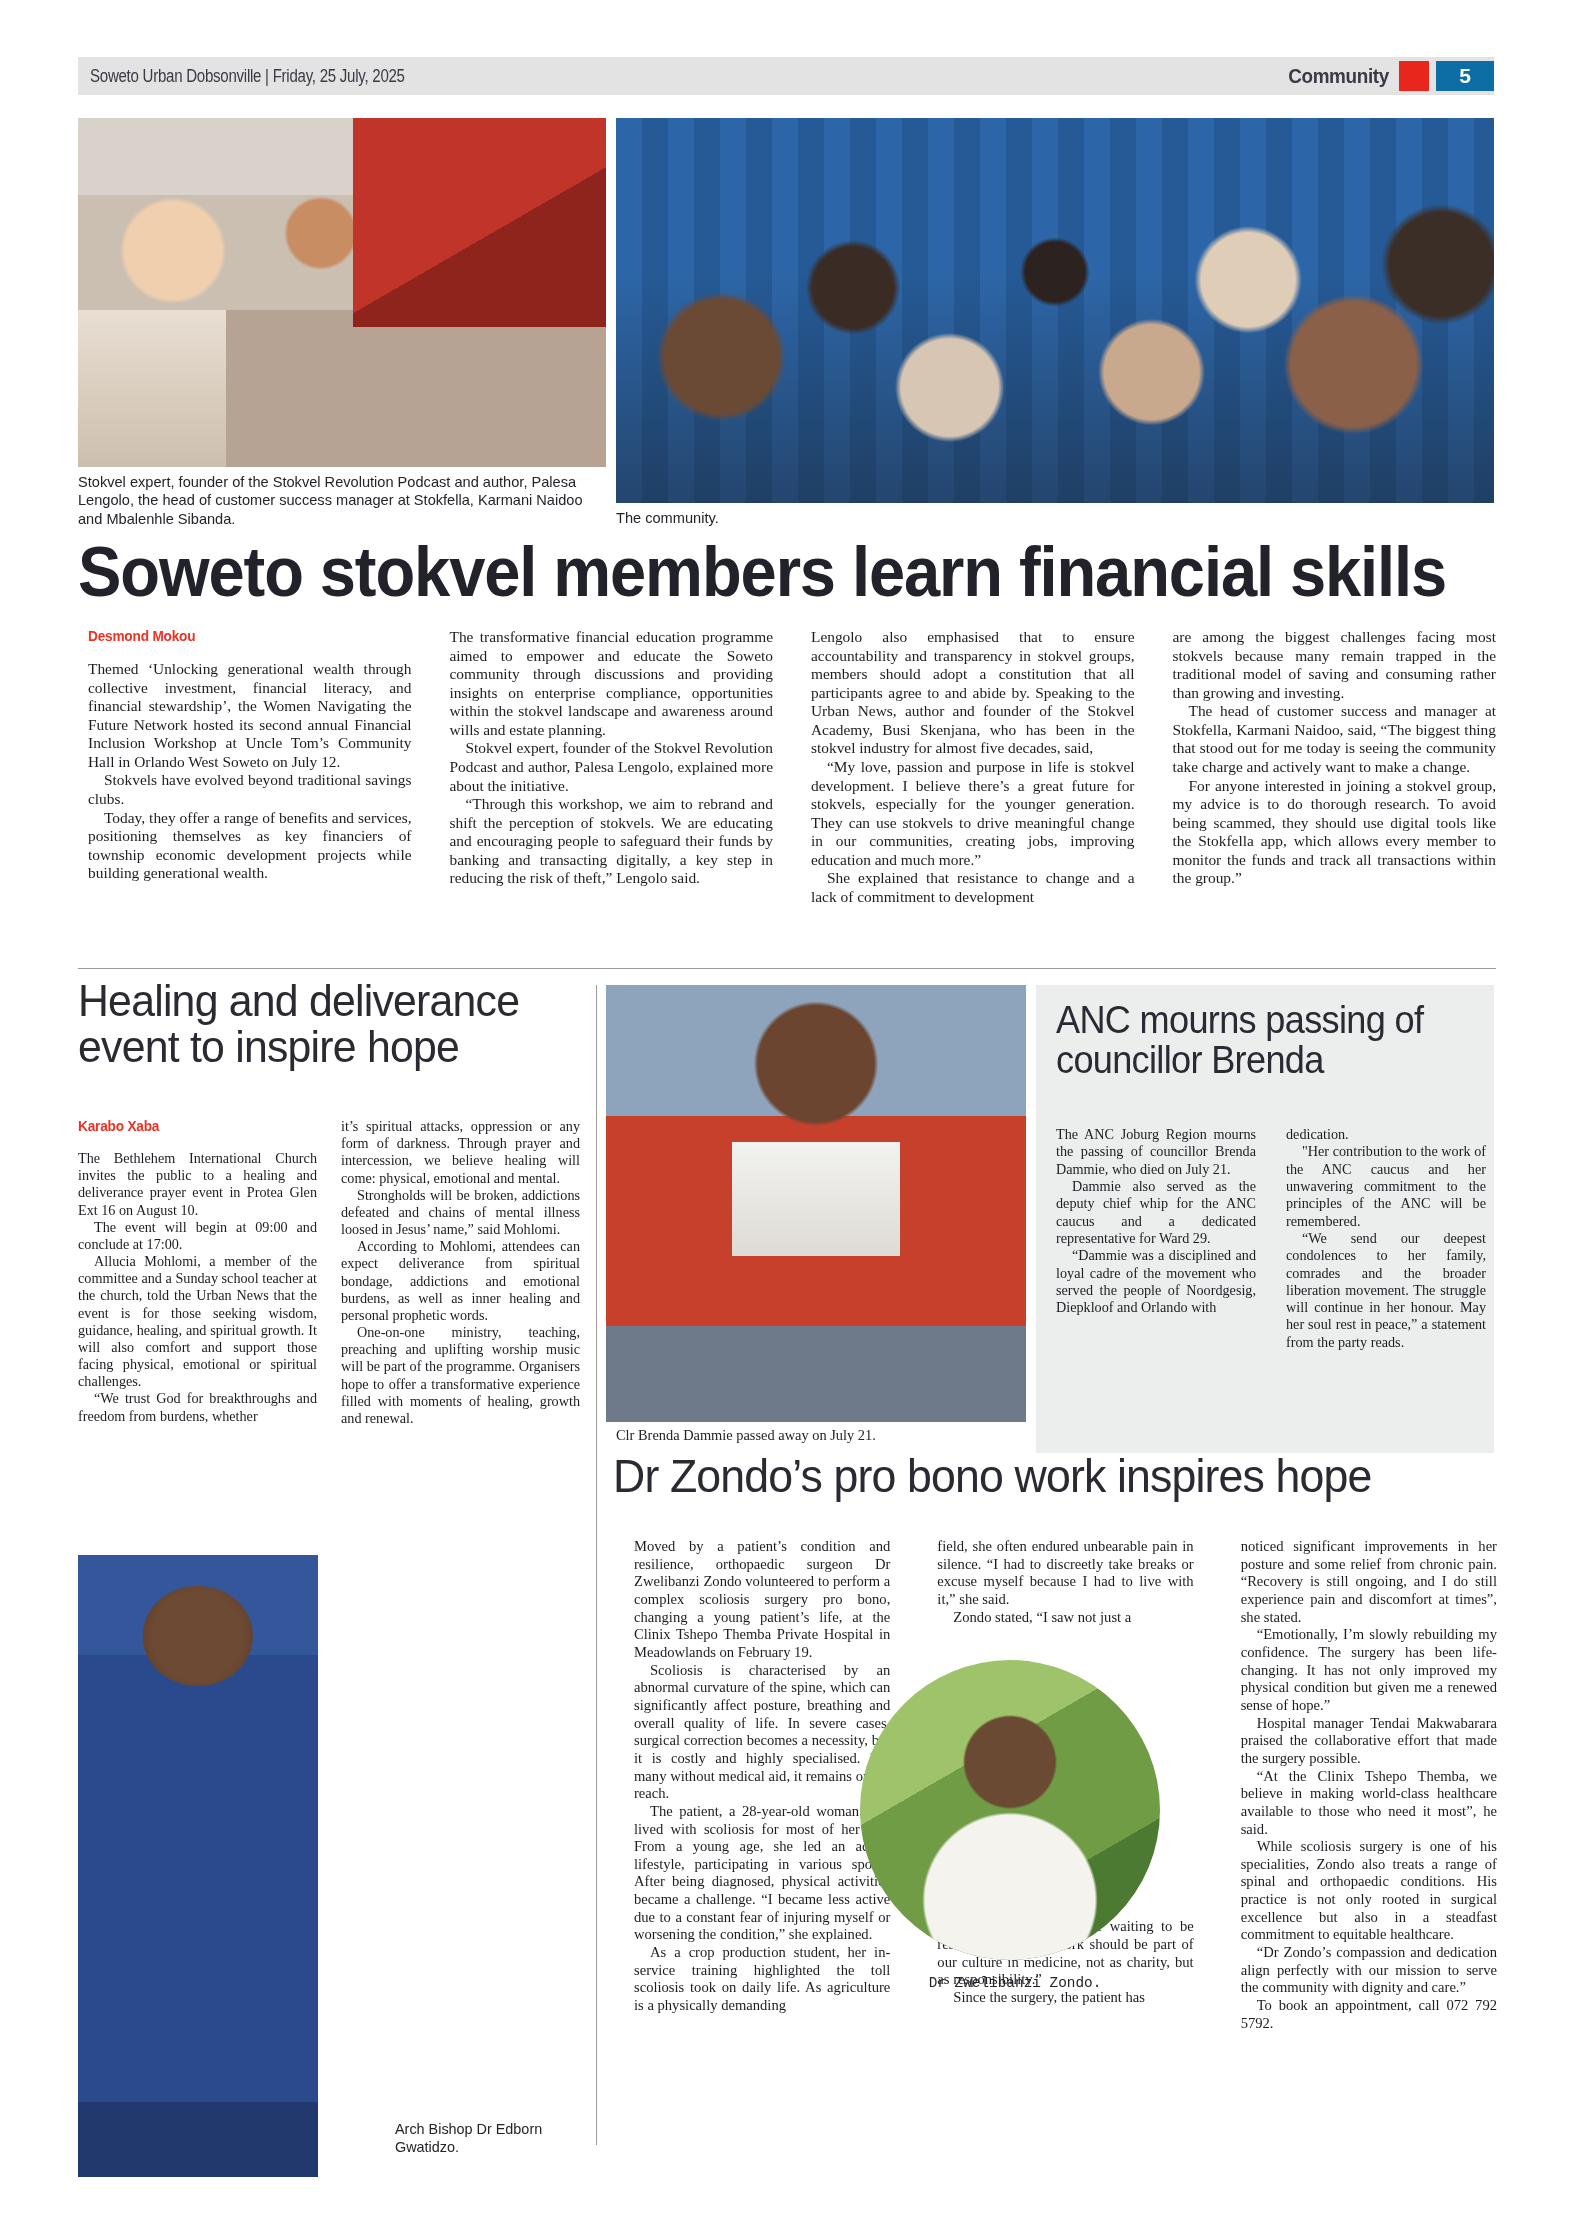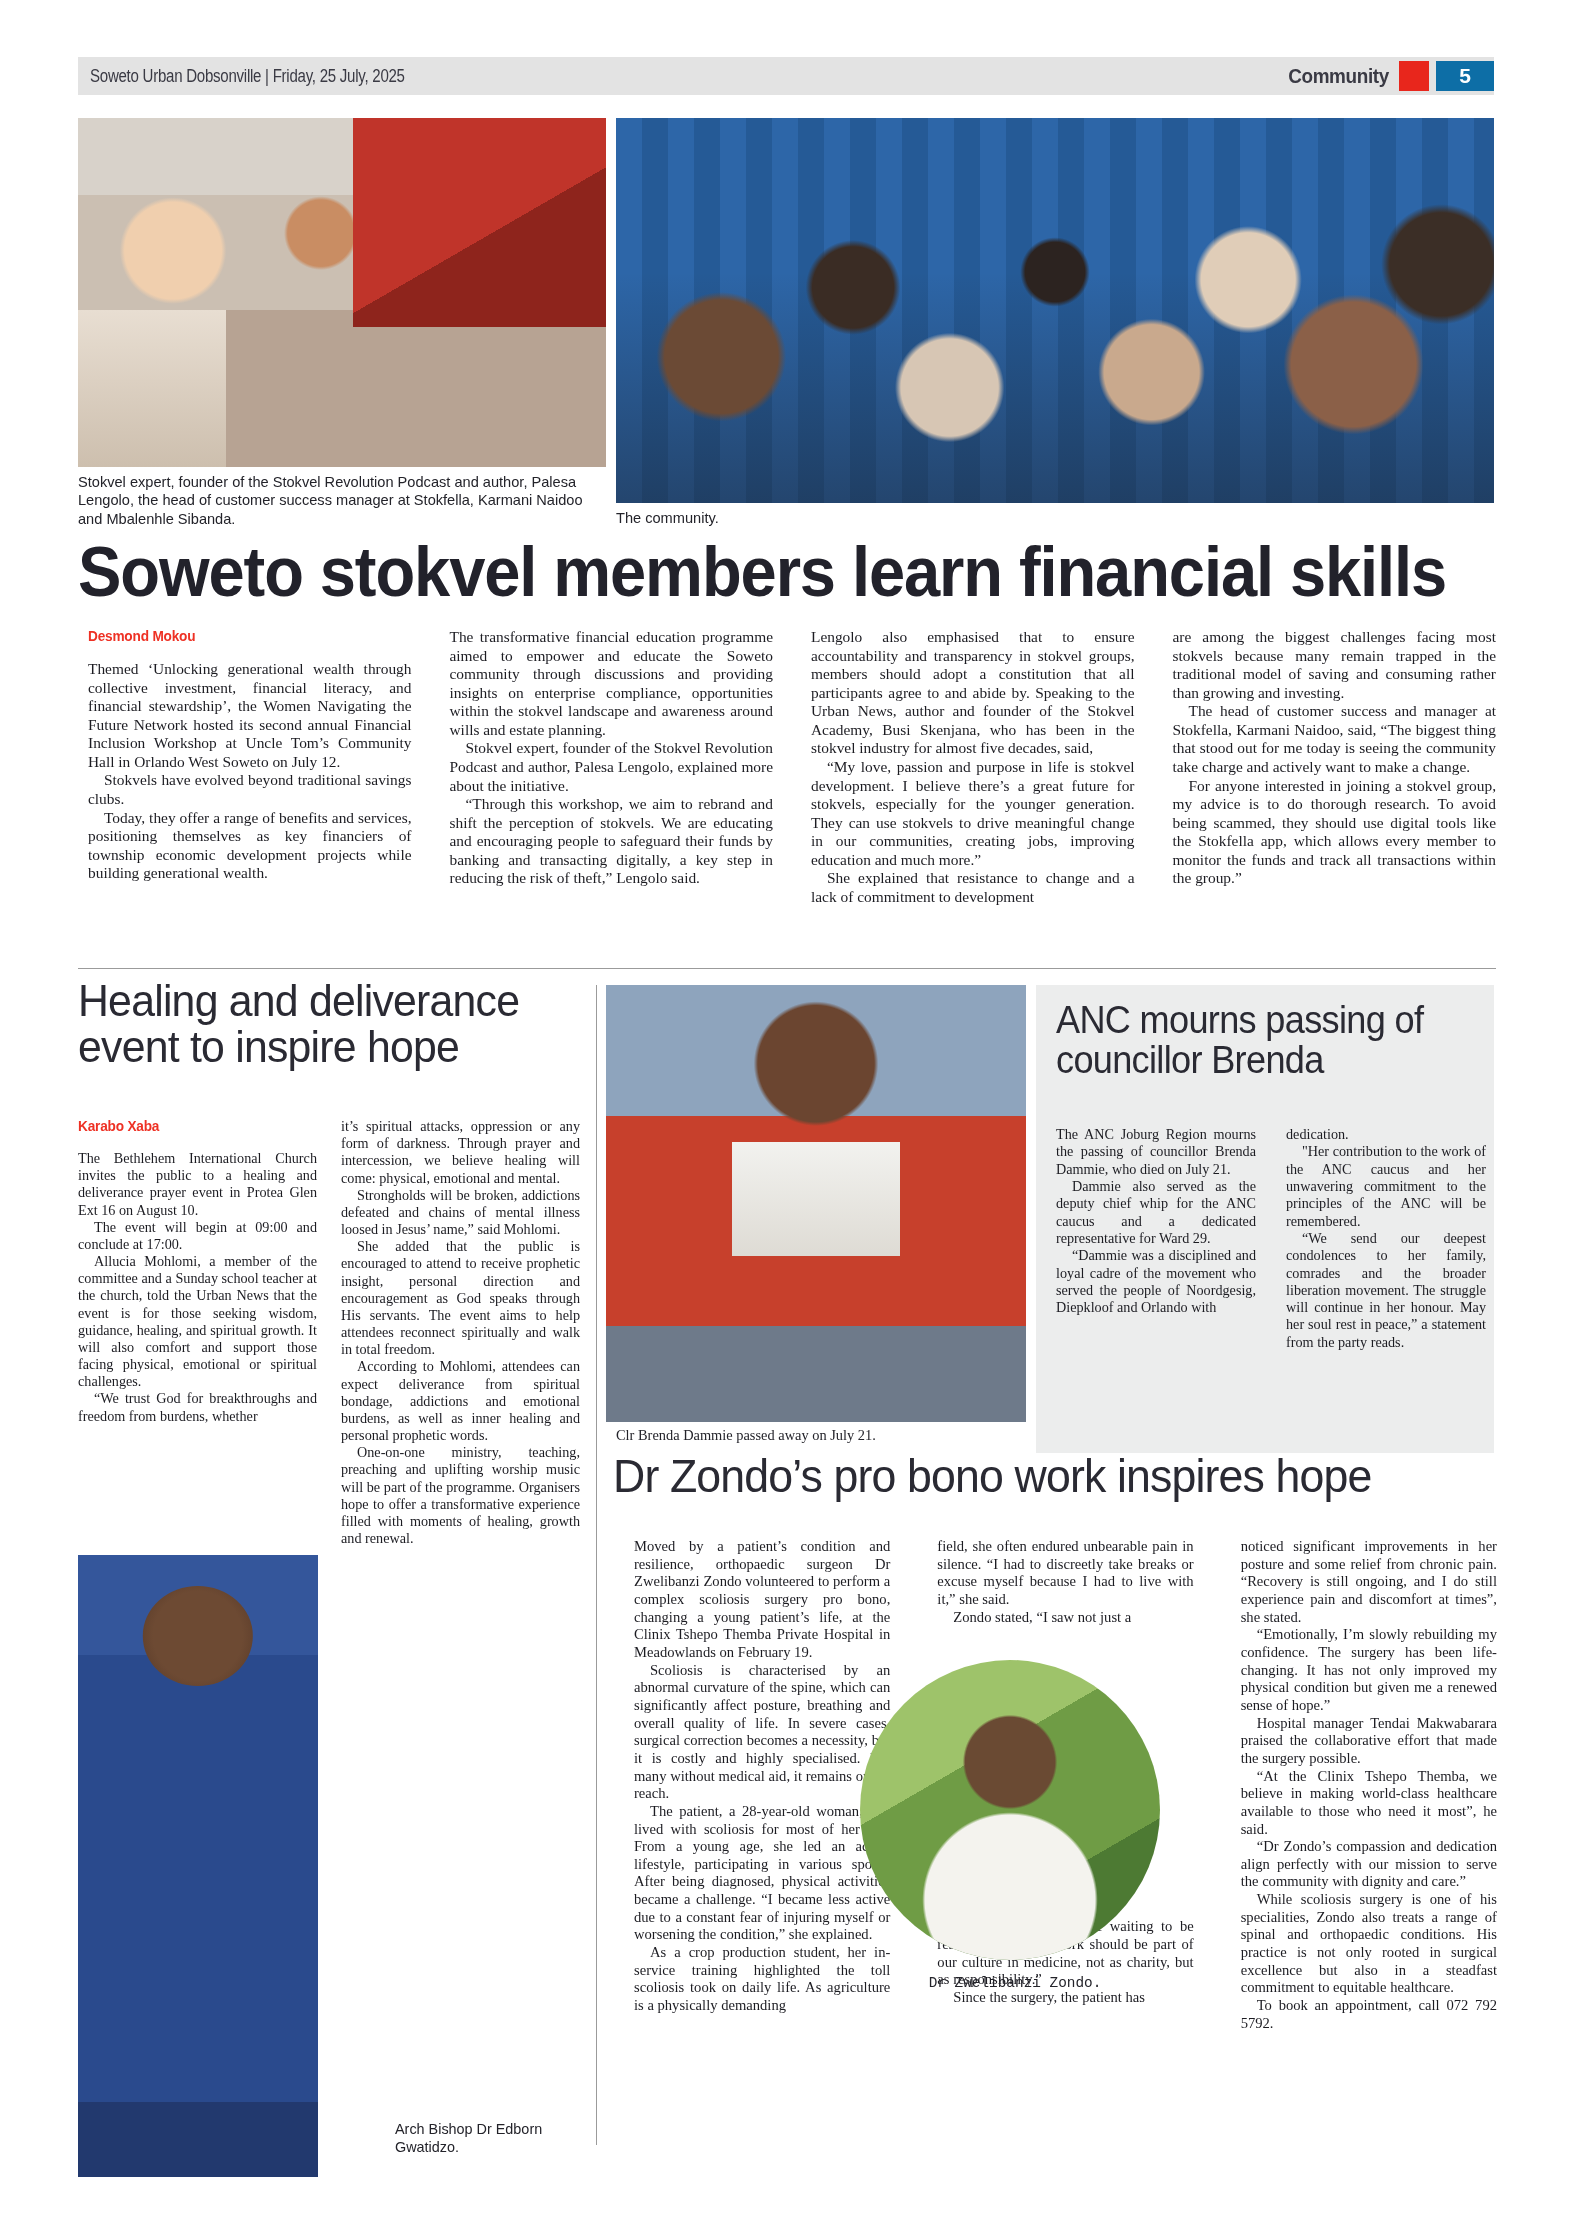--- a/index.html
+++ b/index.html
@@ -295,21 +295,20 @@
     <div class="col">
       <div class="byline">Karabo Xaba</div>
       <p class="first">The Bethlehem International Church invites the public to a healing and deliverance prayer event in Protea Glen Ext 16 on August 10.</p>
       <p>The event will begin at 09:00 and conclude at 17:00.</p>
       <p>Allucia Mohlomi, a member of the committee and a Sunday school teacher at the church, told the Urban News that the event is for those seeking wisdom, guidance, healing, and spiritual growth. It will also comfort and support those facing physical, emotional or spiritual challenges.</p>
       <p>“We trust God for breakthroughs and freedom from burdens, whether</p>
     </div>
     <div class="col">
       <p class="first">it’s spiritual attacks, oppression or any form of darkness. Through prayer and intercession, we believe healing will come: physical, emotional and mental.</p>
       <p>Strongholds will be broken, addictions defeated and chains of mental illness loosed in Jesus’ name,” said Mohlomi.</p>
-      <p>She added that the public is encouraged to attend to receive prophetic insight, personal direction and encouragement as God speaks through His servants. The event aims to help attendees reconnect spiritually and walk in total freedom.</p>
       <p>According to Mohlomi, attendees can expect deliverance from spiritual bondage, addictions and emotional burdens, as well as inner healing and personal prophetic words.</p>
       <p>One-on-one ministry, teaching, preaching and uplifting worship music will be part of the programme. Organisers hope to offer a transformative experience filled with moments of healing, growth and renewal.</p>
     </div>
   </div>
 
 
   <div class="photo photo-bishop">
       <div class="ph-d"></div>
     </div>
   <div class="cap-bishop">Arch Bishop Dr Edborn Gwatidzo.</div>
@@ -351,22 +350,22 @@
       <p>Zondo stated, “I saw not just a</p>
       <div style="height:292px;"></div>
       <p>curved spine, but a life waiting to be restored. Pro bono work should be part of our culture in medicine, not as charity, but as responsibility.”</p>
       <p>Since the surgery, the patient has</p>
     </div>
     <div class="col">
       <p class="first">noticed significant improvements in her posture and some relief from chronic pain. “Recovery is still ongoing, and I do still experience pain and discomfort at times”, she stated.</p>
       <p>“Emotionally, I’m slowly rebuilding my confidence. The surgery has been life-changing. It has not only improved my physical condition but given me a renewed sense of hope.”</p>
       <p>Hospital manager Tendai Makwabarara praised the collaborative effort that made the surgery possible.</p>
       <p>“At the Clinix Tshepo Themba, we believe in making world-class healthcare available to those who need it most”, he said.</p>
+      <p>While scoliosis surgery is one of his specialities, Zondo also treats a range of spinal and orthopaedic conditions. His practice is not only rooted in surgical excellence but also in a steadfast commitment to equitable healthcare.</p>
       <p>“Dr Zondo’s compassion and dedication align perfectly with our mission to serve the community with dignity and care.”</p>
-      <p>While scoliosis surgery is one of his specialities, Zondo also treats a range of spinal and orthopaedic conditions. His practice is not only rooted in surgical excellence but also in a steadfast commitment to equitable healthcare.</p>
       <p>To book an appointment, call 072 792 5792.</p>
     </div>
   </div>
 
   <div class="photo-zondo">
       <div class="ph-e"></div>
     </div>
   <div class="cap-zondo">Dr Zwelibanzi Zondo.</div>
 
 </div>

